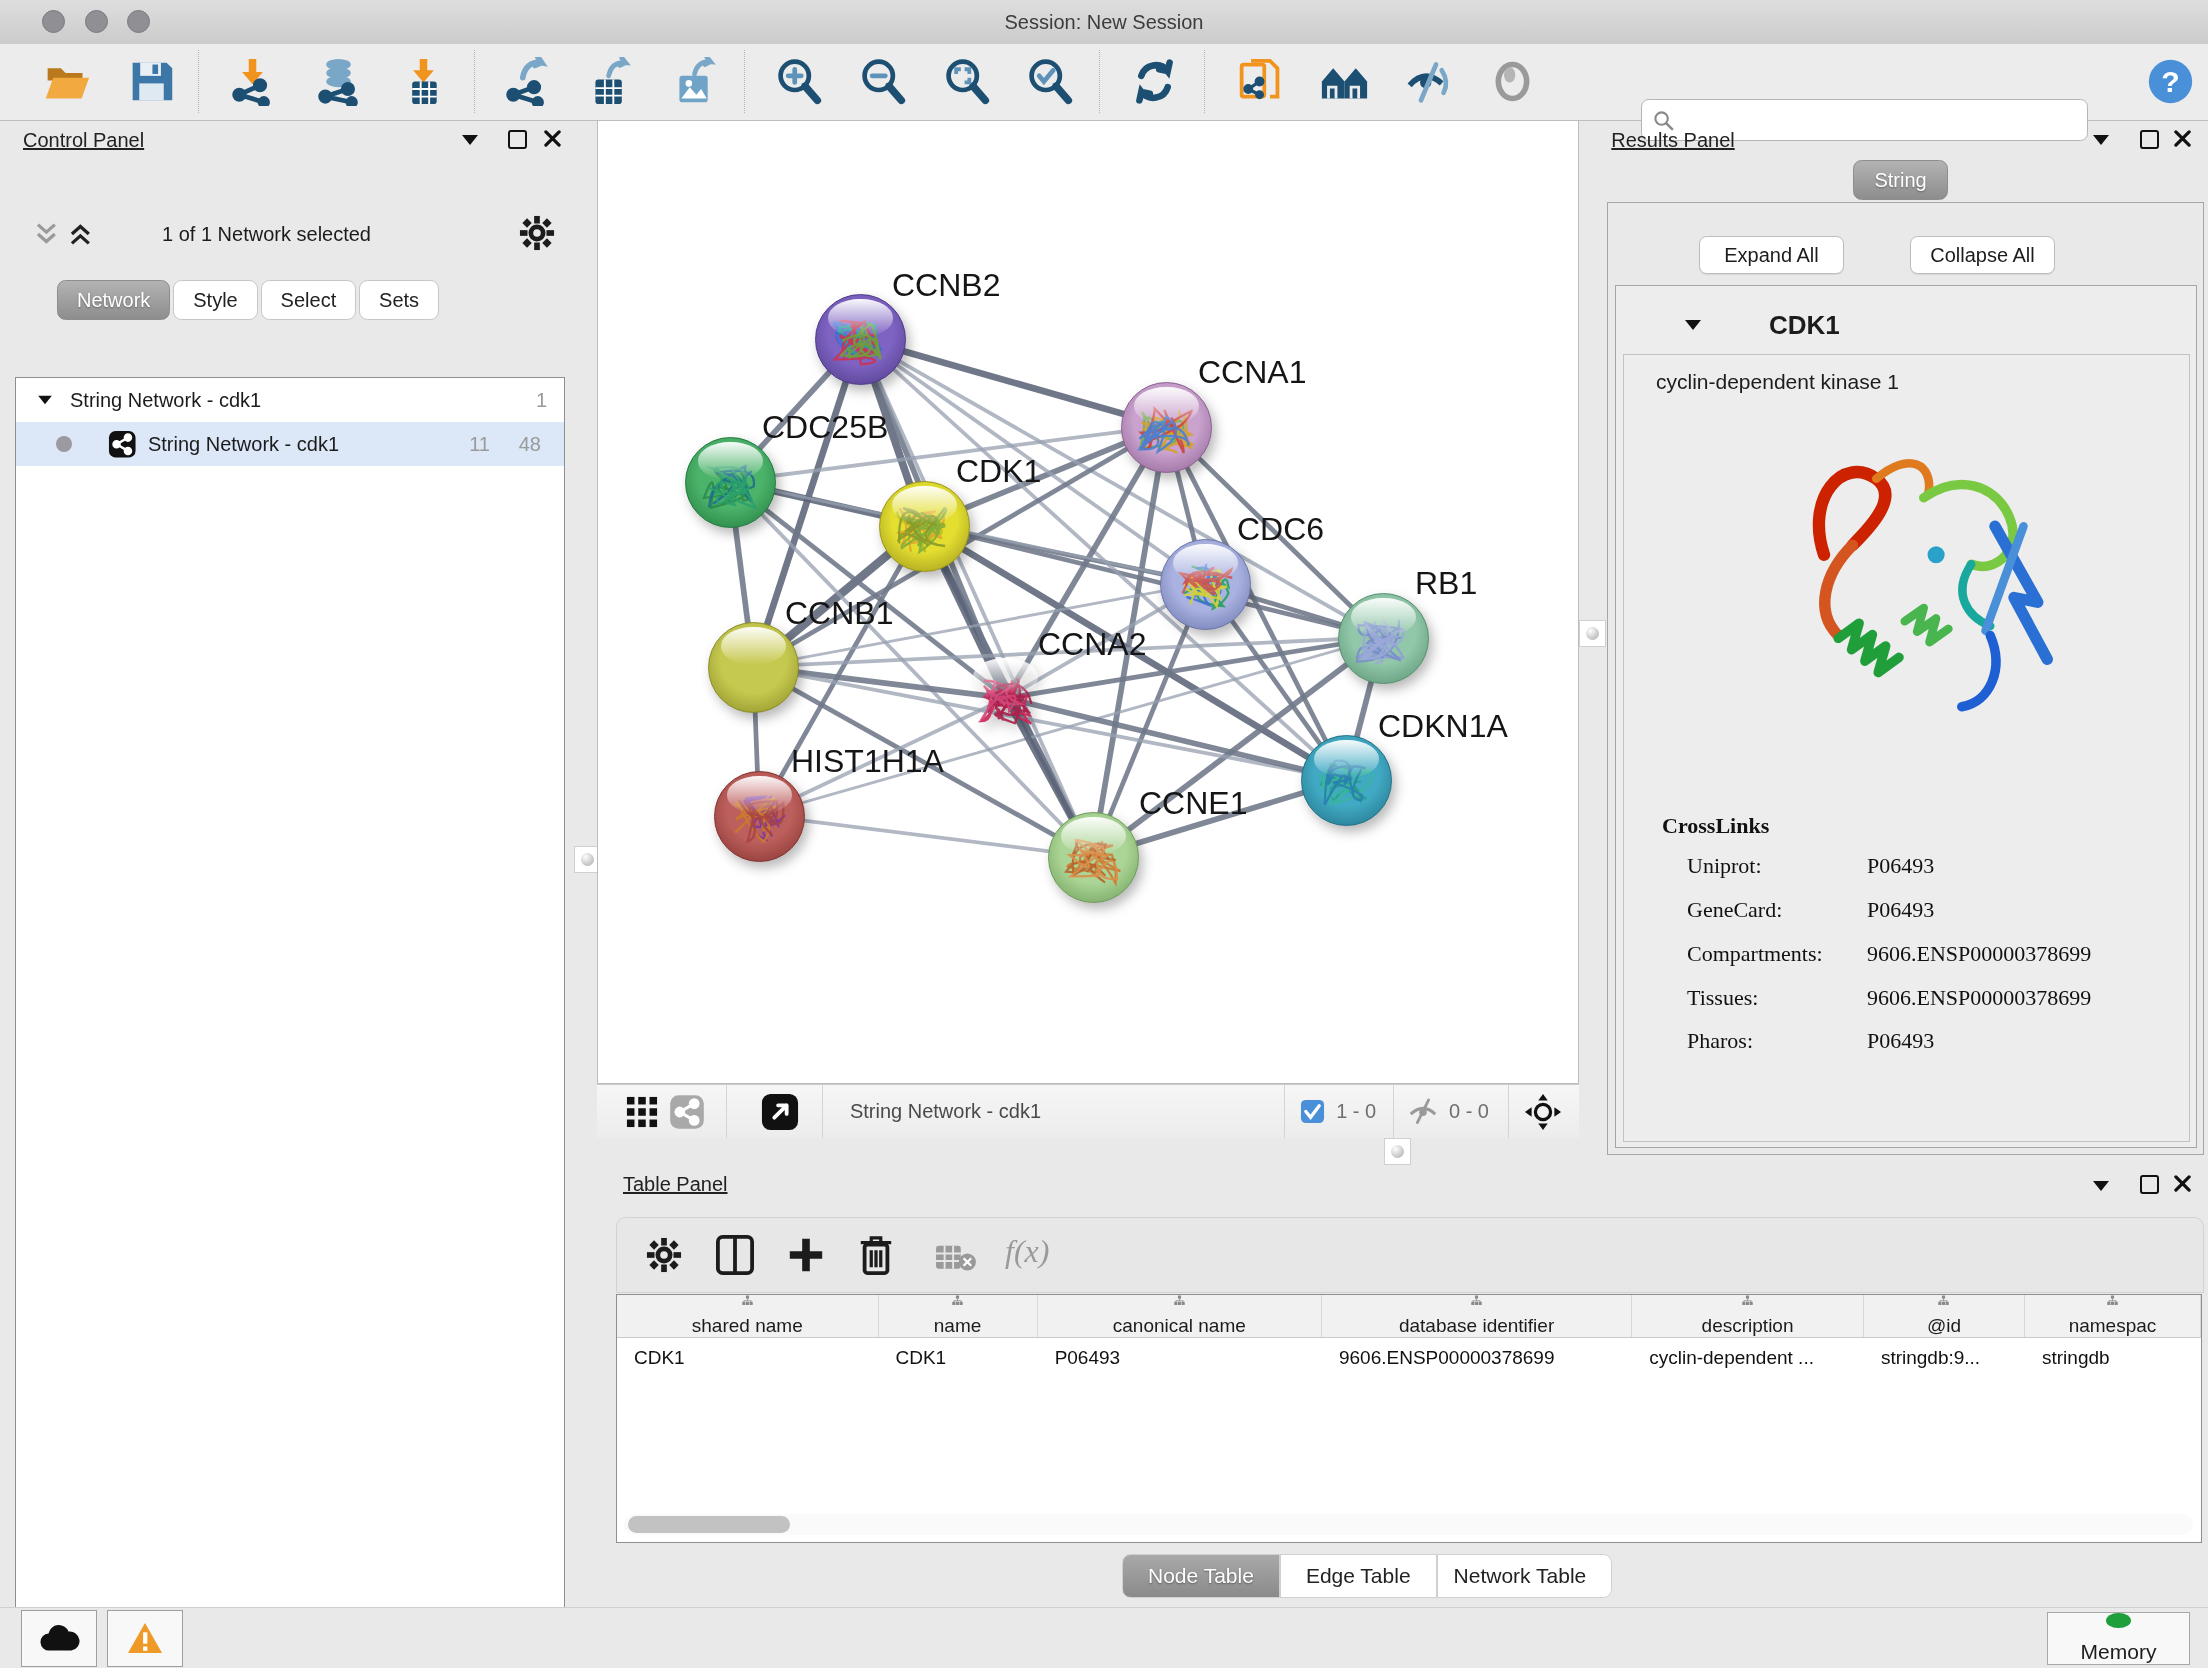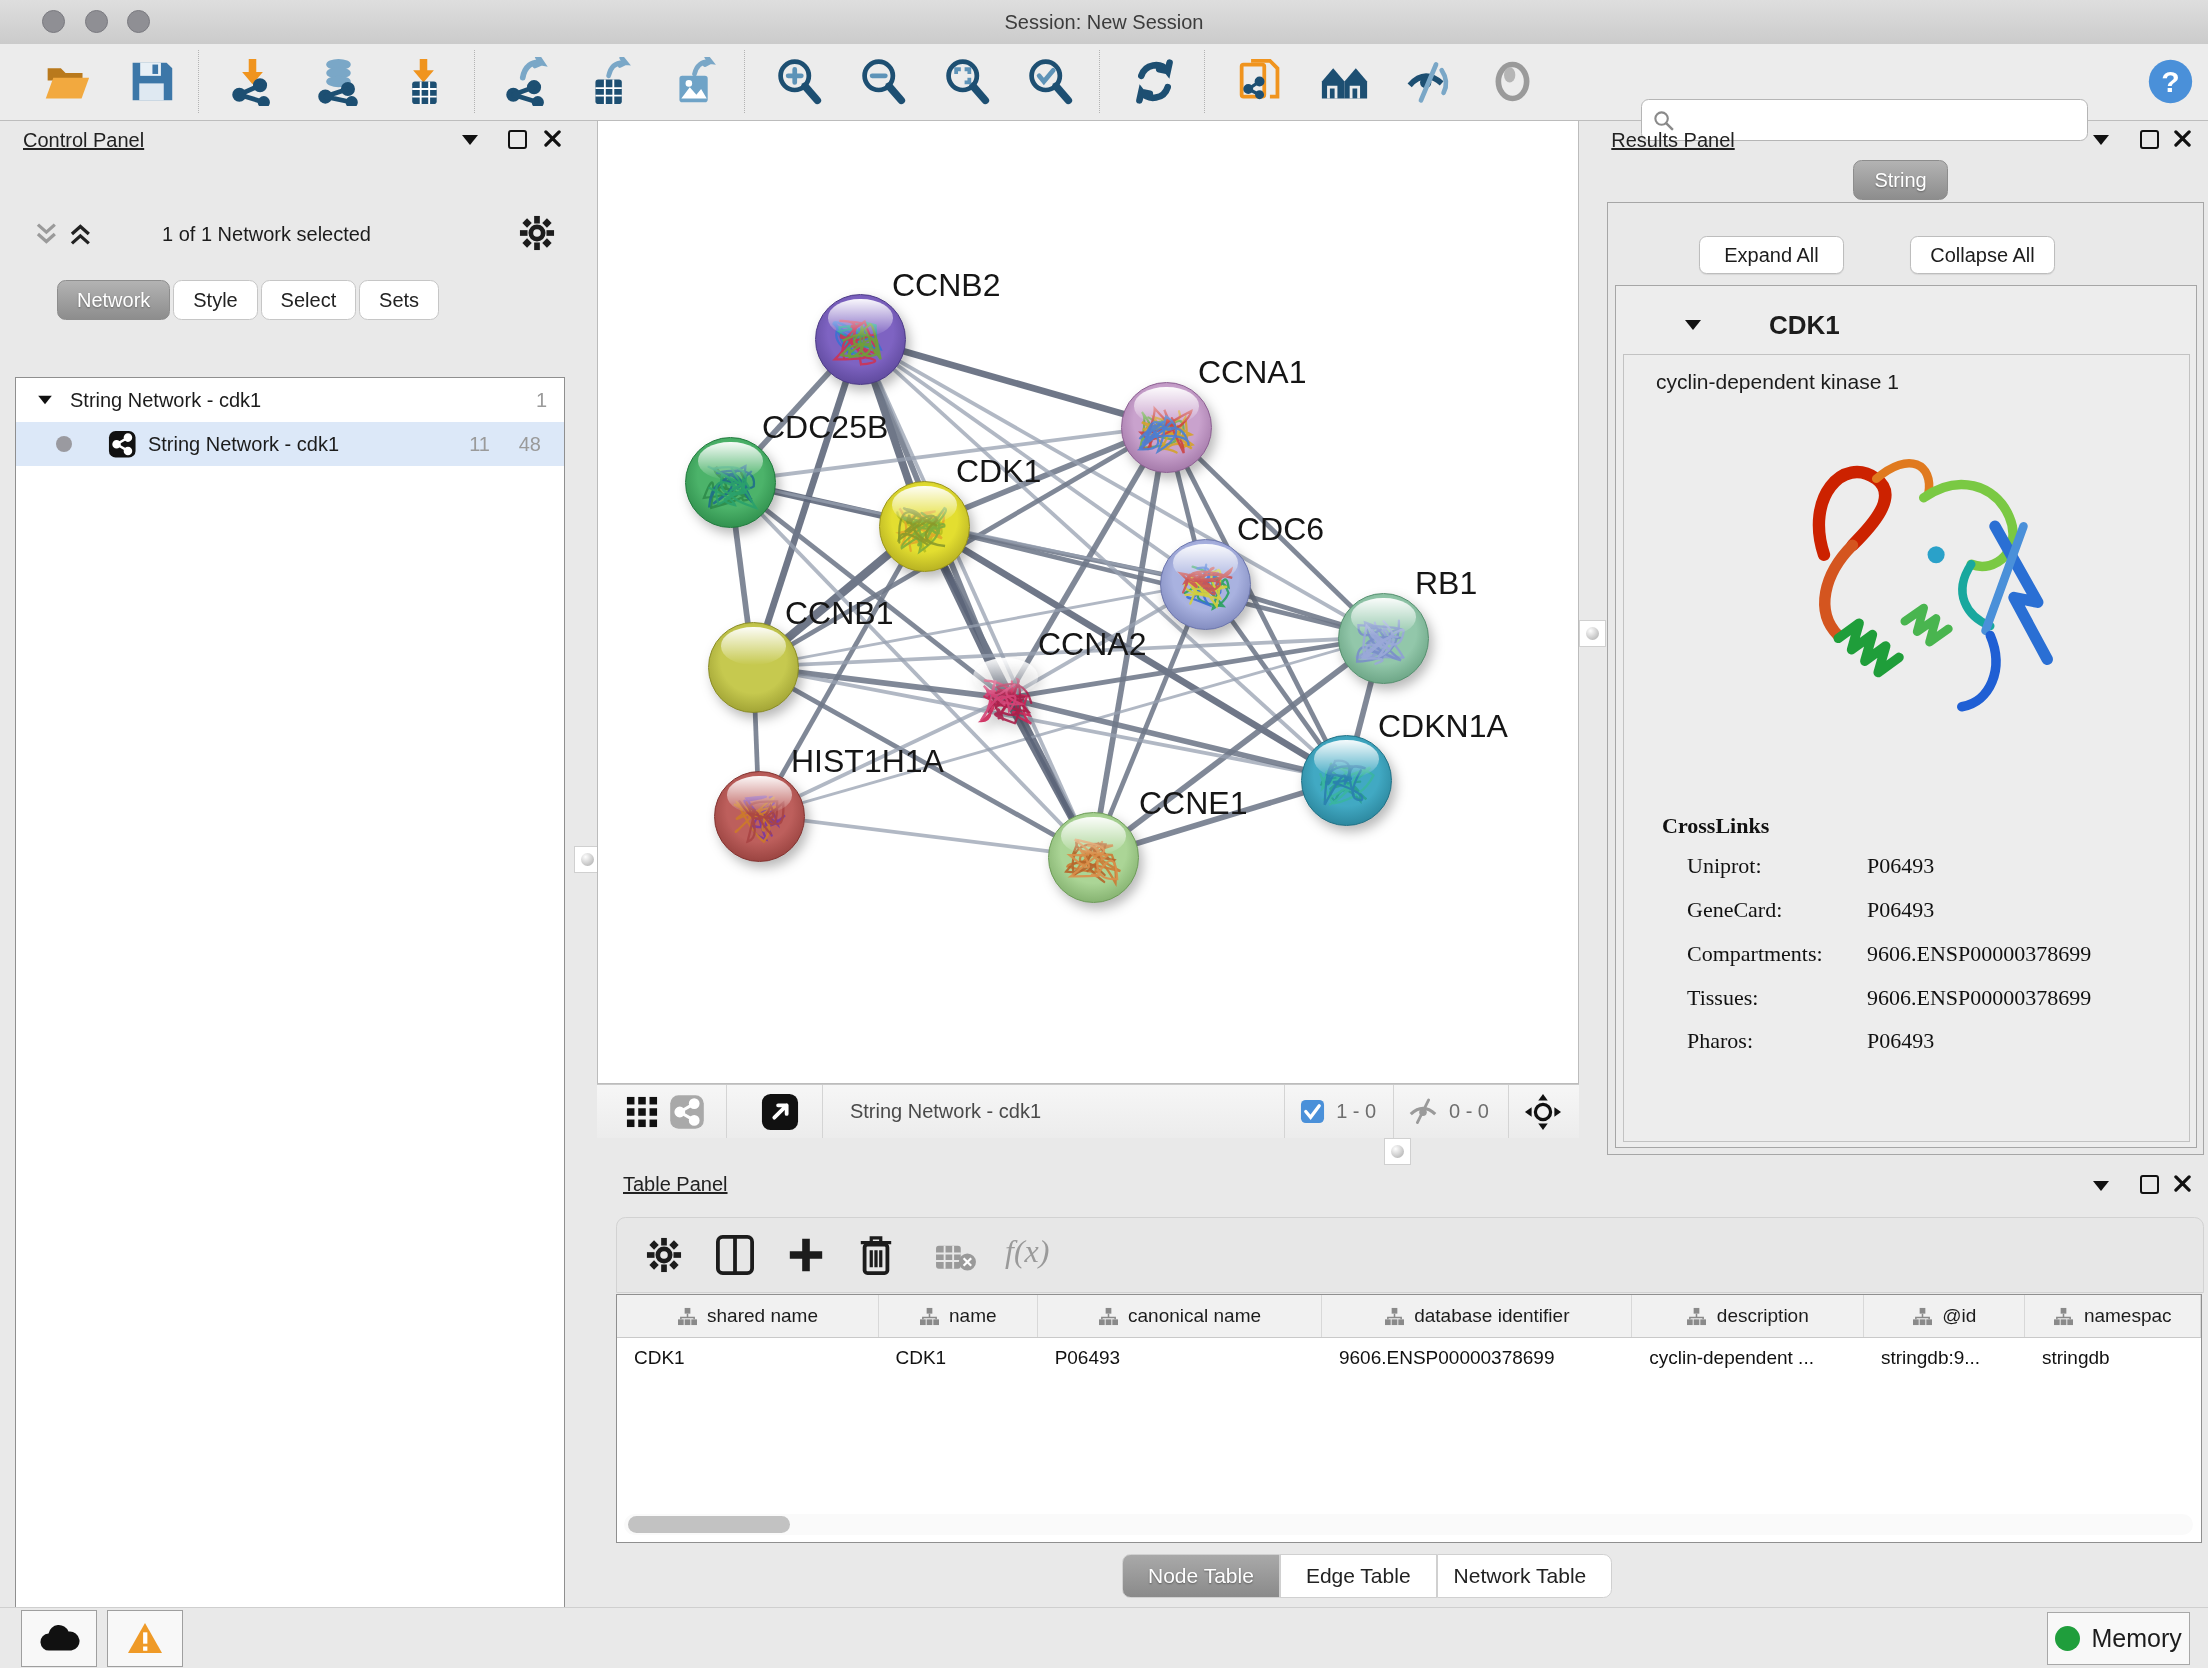--- a/index.html
+++ b/index.html
@@ -52,36 +52,36 @@
   
   #rp-outer{left:1607px;top:202px;width:595px;height:951px;border:1.9px solid #a6a6a6;background:#e9e9e9;}
   #rp-inner{left:1615px;top:285px;width:580px;height:861px;border:1.9px solid #a6a6a6;background:#ededed;}
   #rp-content{left:1623px;top:354px;width:565px;height:786px;border:1px solid #c2c2c2;background:#ededed;overflow:hidden;}
   .xl{font-family:"Liberation Serif",serif;font-size:22px;color:#111;}
   
   #tp-toolbar{left:616px;top:1217px;width:1586px;height:74px;background:#e7e7e7;border:1px solid #d2d2d2;border-radius:9.5px 9.5px 0 0;}
   #table-box{left:616px;top:1294px;width:1586px;height:249px;background:#fff;border:1.9px solid #8f8f8f;box-sizing:border-box;overflow:hidden;}
   #thead{display:flex;background:#f1f1f1;border-bottom:1px solid #c9c9c9;height:42px;}
   .th{display:flex;align-items:center;justify-content:center;gap:9.5px;font-size:19px;color:#1c1c1c;
-      border-right:1px solid #d8d8d8;box-sizing:border-box;}
+      border-right:1px solid #d8d8d8;box-sizing:border-box;flex-direction:column;}
   #trow{display:flex;height:40px;align-items:center;}
   .td{font-size:19px;color:#111;padding-left:17px;box-sizing:border-box;white-space:nowrap;overflow:hidden;}
   #hscroll{left:624px;top:1514px;width:1569px;height:21px;background:#fafafa;border-radius:10.5px;}
   #hthumb{left:3.8px;top:1.9px;width:162px;height:17px;background:#c2c2c2;border-radius:8.6px;position:absolute;}
   #tp-tabs{left:1122px;top:1554px;display:flex;}
   .tp-tab{height:42px;padding:0 25px;display:flex;align-items:center;font-size:21px;background:#fff;
       border:1px solid #d0d0d0;color:#222;}
   .tp-tab:first-child{border-radius:8.6px 0 0 8.6px;}
   .tp-tab:last-child{border-radius:0 8.6px 8.6px 0;padding-left:16px;}
   .tp-tab.active{background:linear-gradient(#a9a9a9,#8a8a8a);color:#fff;text-shadow:0 1px 1.9px rgba(0,0,0,.4);}
   
   #statusbar{left:0;top:1607px;width:2208px;height:61px;background:#e9e9e9;border-top:1px solid #cfcfcf;}
   .sb-btn{width:74px;height:55px;background:#f8f8f8;border:1.9px solid #9f9f9f;display:flex;align-items:center;justify-content:center;top:1.9px;}
   #memory-btn{left:2047px;top:3.8px;width:141px;height:51px;background:#f8f8f8;border:1.9px solid #a8a8a8;
-      display:flex;align-items:center;justify-content:center;gap:11.4px;font-size:25px;}
+      display:flex;align-items:center;justify-content:center;gap:11.4px;font-size:21px;flex-direction:column;}
   .dot-green{width:25px;height:25px;border-radius:50%;background:#1f9e3c;}
 </style>
 </head>
 <body>
 
 <div id="app">
 
   <div class="abs" id="titlebar">
     <div class="abs traffic" style="left:42px"></div>
     <div class="abs traffic" style="left:85px"></div>

